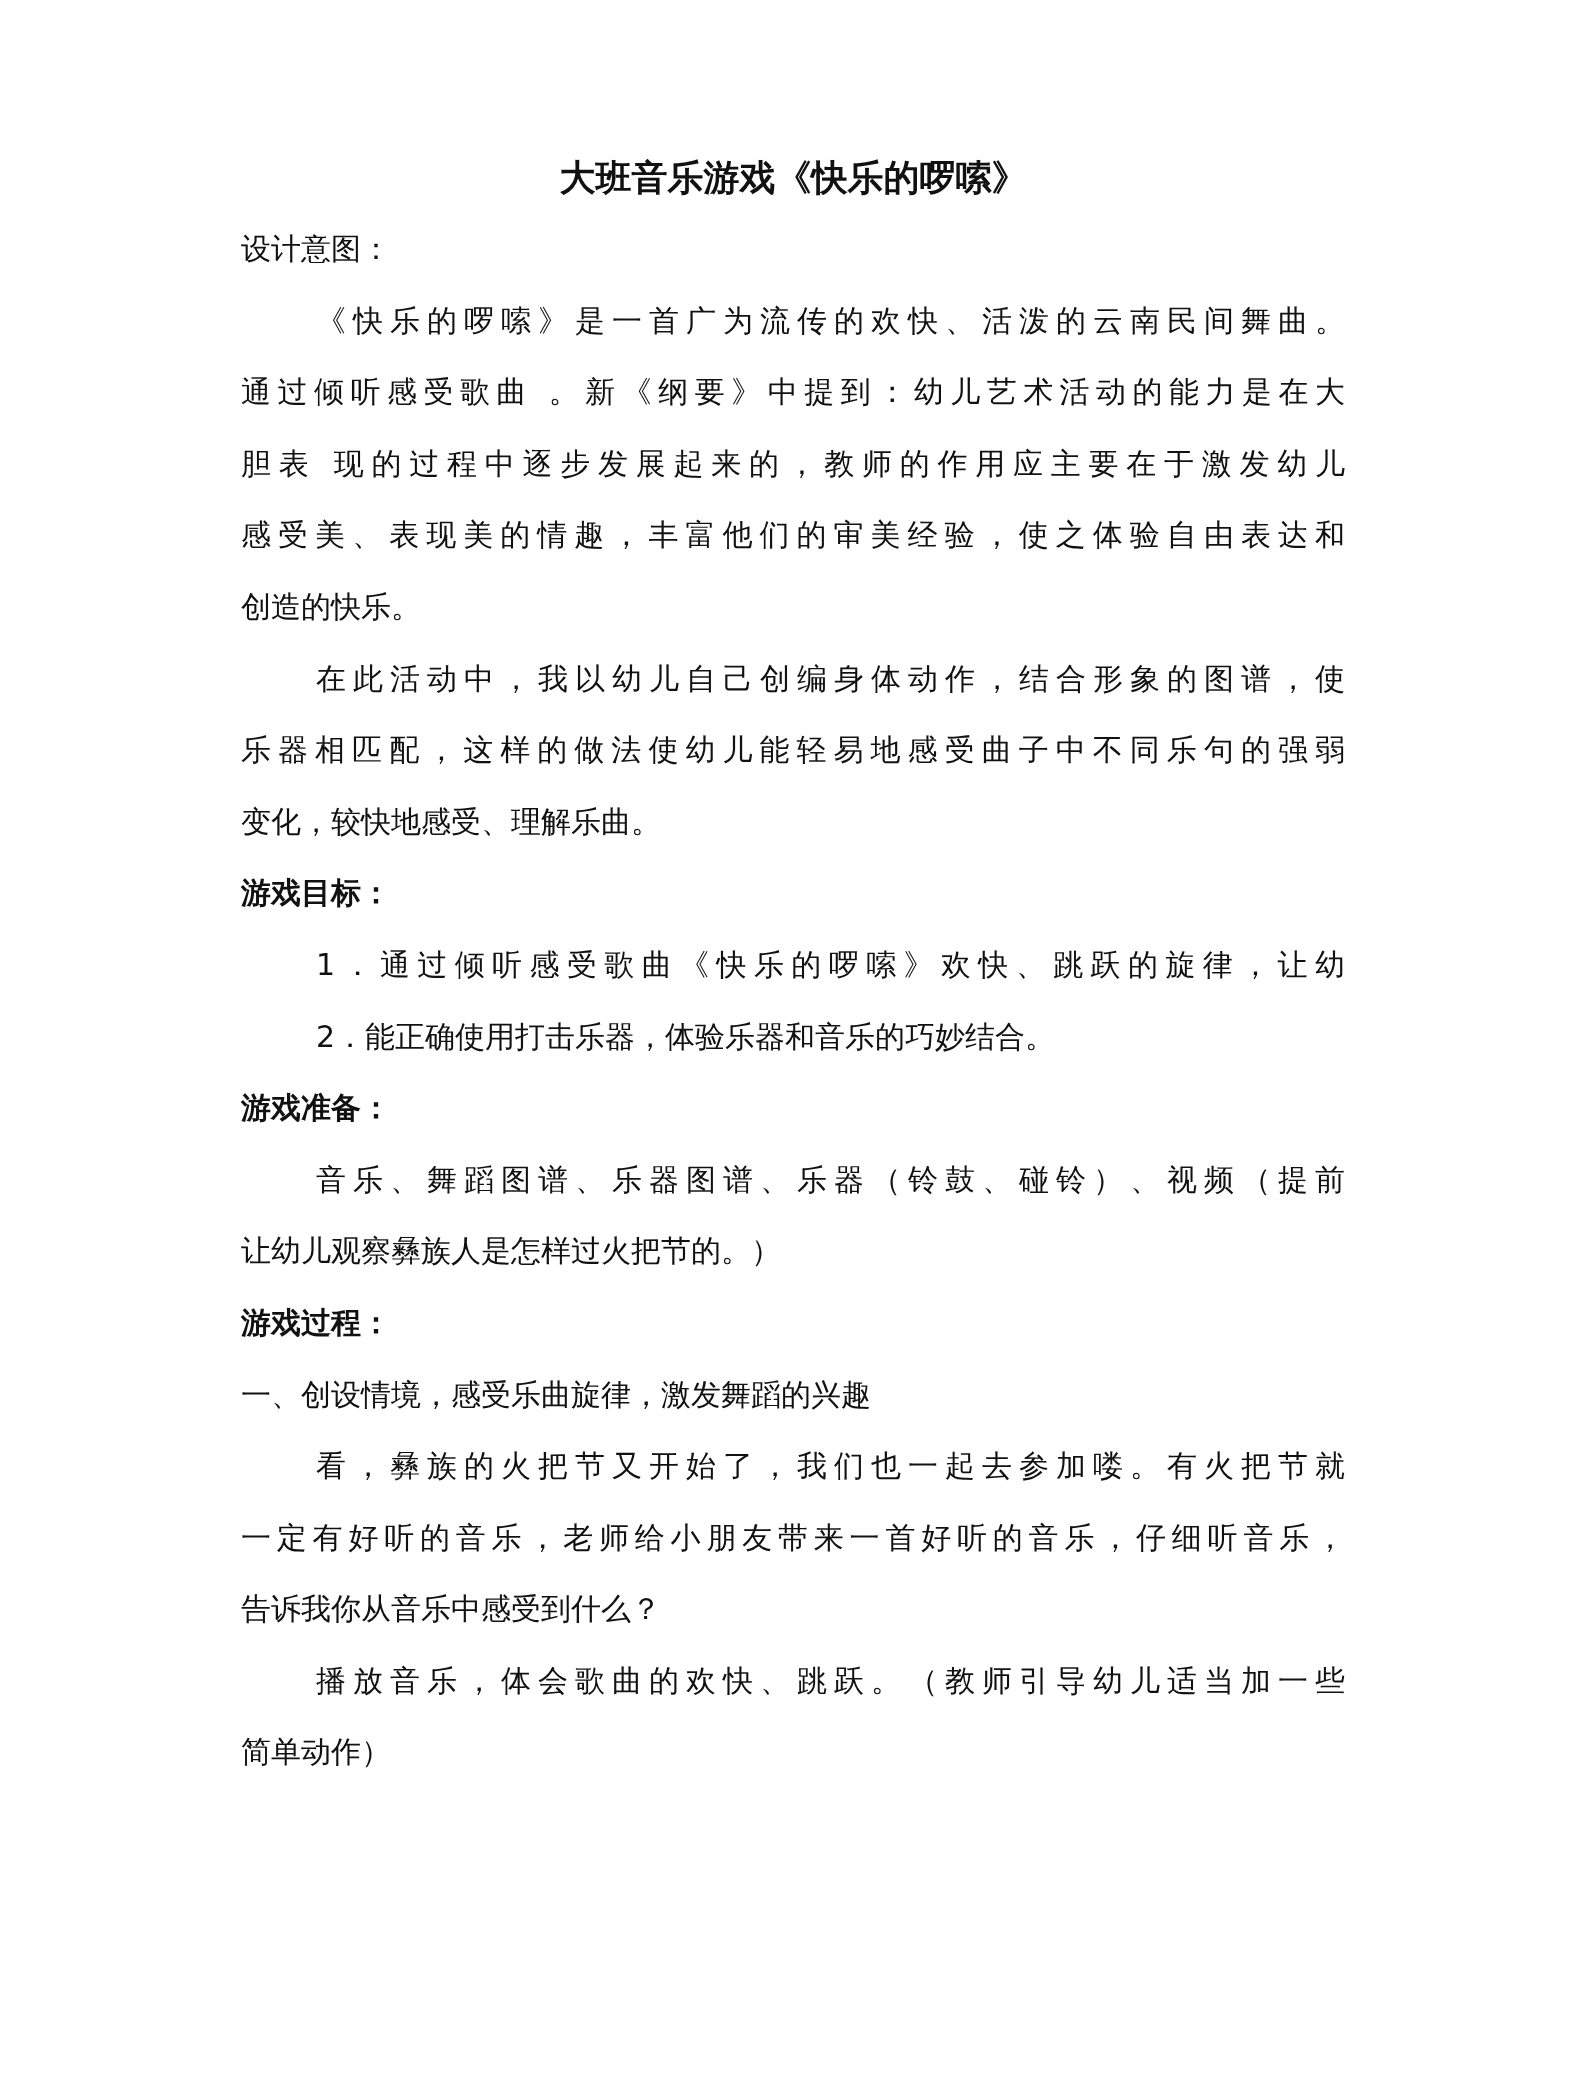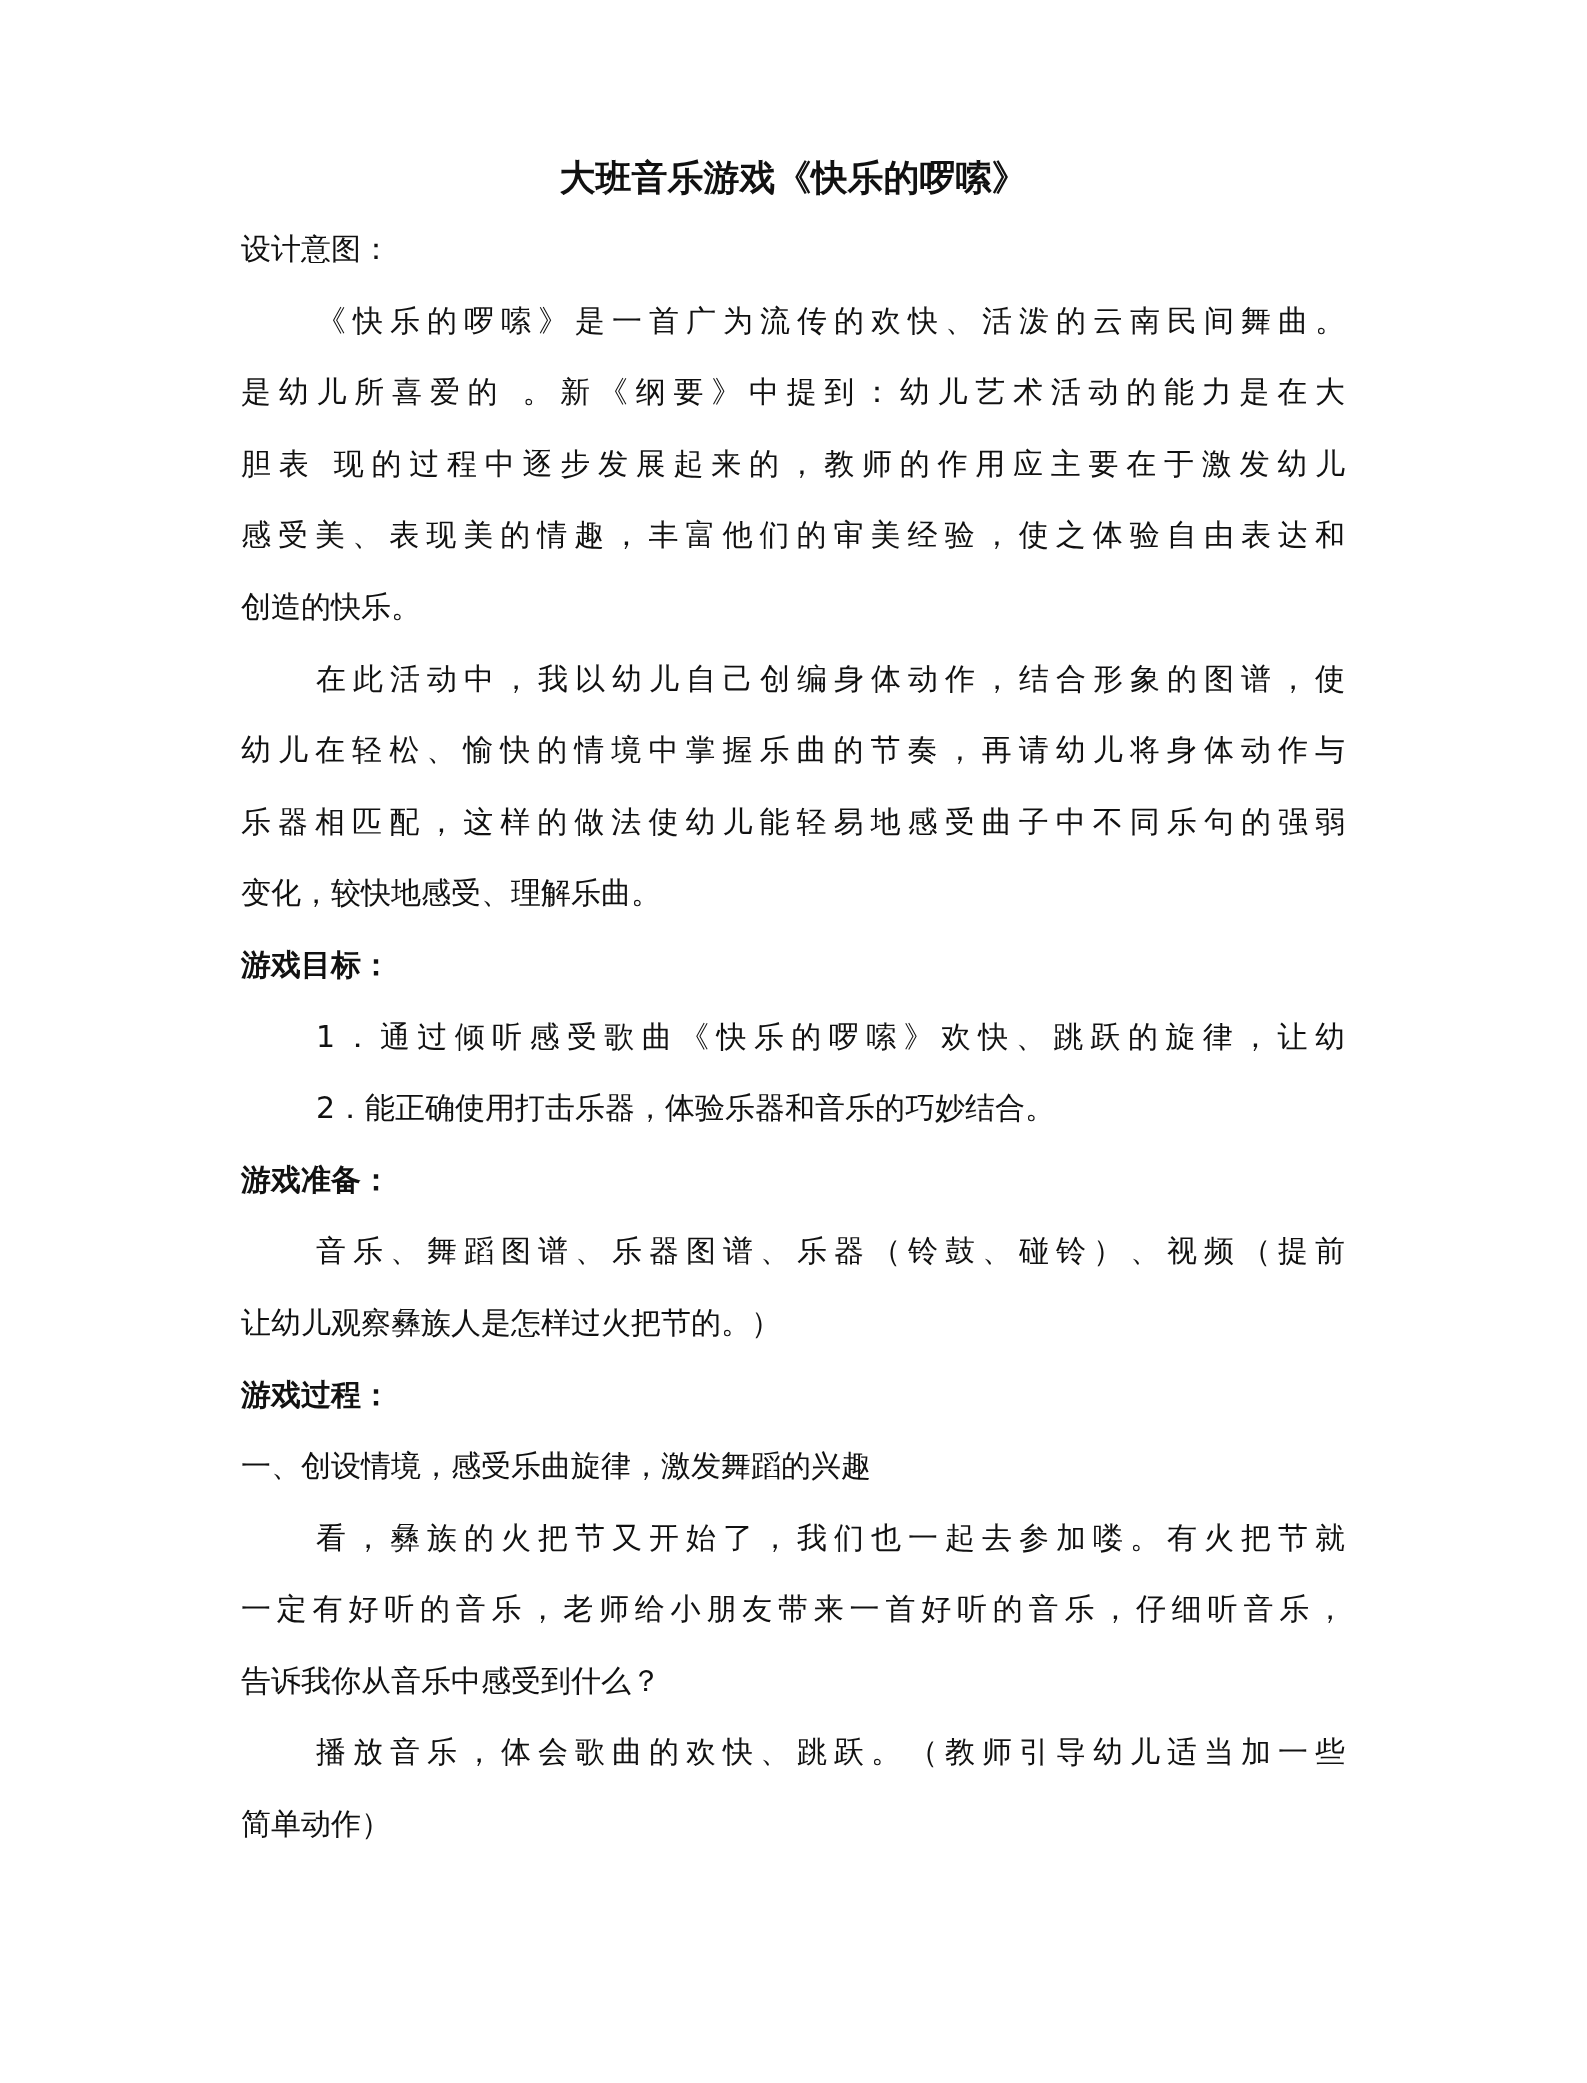--- a/index.html
+++ b/index.html
@@ -16,26 +16,25 @@
   .just { text-align: justify; text-align-last: justify; }
 </style>
 </head>
 <body>
 
 <div class="page">
   <div class="title">大班音乐游戏《快乐的啰嗦》</div>
   <div class="body" id="doc-body">
       <div class="line">设计意图：</div>
       <div class="line ind just">《快乐的啰嗦》是一首广为流传的欢快、活泼的云南民间舞曲。</div>
-      <div class="line just">是幼儿所喜爱的 。新《纲要》中提到：幼儿艺术活动的能力是在大</div>
+      <div class="line just">通过倾听感受歌曲 。新《纲要》中提到：幼儿艺术活动的能力是在大</div>
       <div class="line just">胆表  现的过程中逐步发展起来的，教师的作用应主要在于激发幼儿</div>
       <div class="line just">感受美、表现美的情趣，丰富他们的审美经验，使之体验自由表达和</div>
       <div class="line">创造的快乐。</div>
       <div class="line ind just">在此活动中，我以幼儿自己创编身体动作，结合形象的图谱，使</div>
-      <div class="line just">幼儿在轻松、愉快的情境中掌握乐曲的节奏，再请幼儿将身体动作与</div>
       <div class="line just">乐器相匹配，这样的做法使幼儿能轻易地感受曲子中不同乐句的强弱</div>
       <div class="line">变化，较快地感受、理解乐曲。</div>
       <div class="line bold">游戏目标：</div>
       <div class="line ind just">1．通过倾听感受歌曲《快乐的啰嗦》欢快、跳跃的旋律，让幼</div>
       <div class="line ind">2．能正确使用打击乐器，体验乐器和音乐的巧妙结合。</div>
       <div class="line bold">游戏准备：</div>
       <div class="line ind just">音乐、舞蹈图谱、乐器图谱、乐器（铃鼓、碰铃）、视频（提前</div>
       <div class="line">让幼儿观察彝族人是怎样过火把节的。）</div>
       <div class="line bold">游戏过程：</div>
       <div class="line">一、创设情境，感受乐曲旋律，激发舞蹈的兴趣</div>

